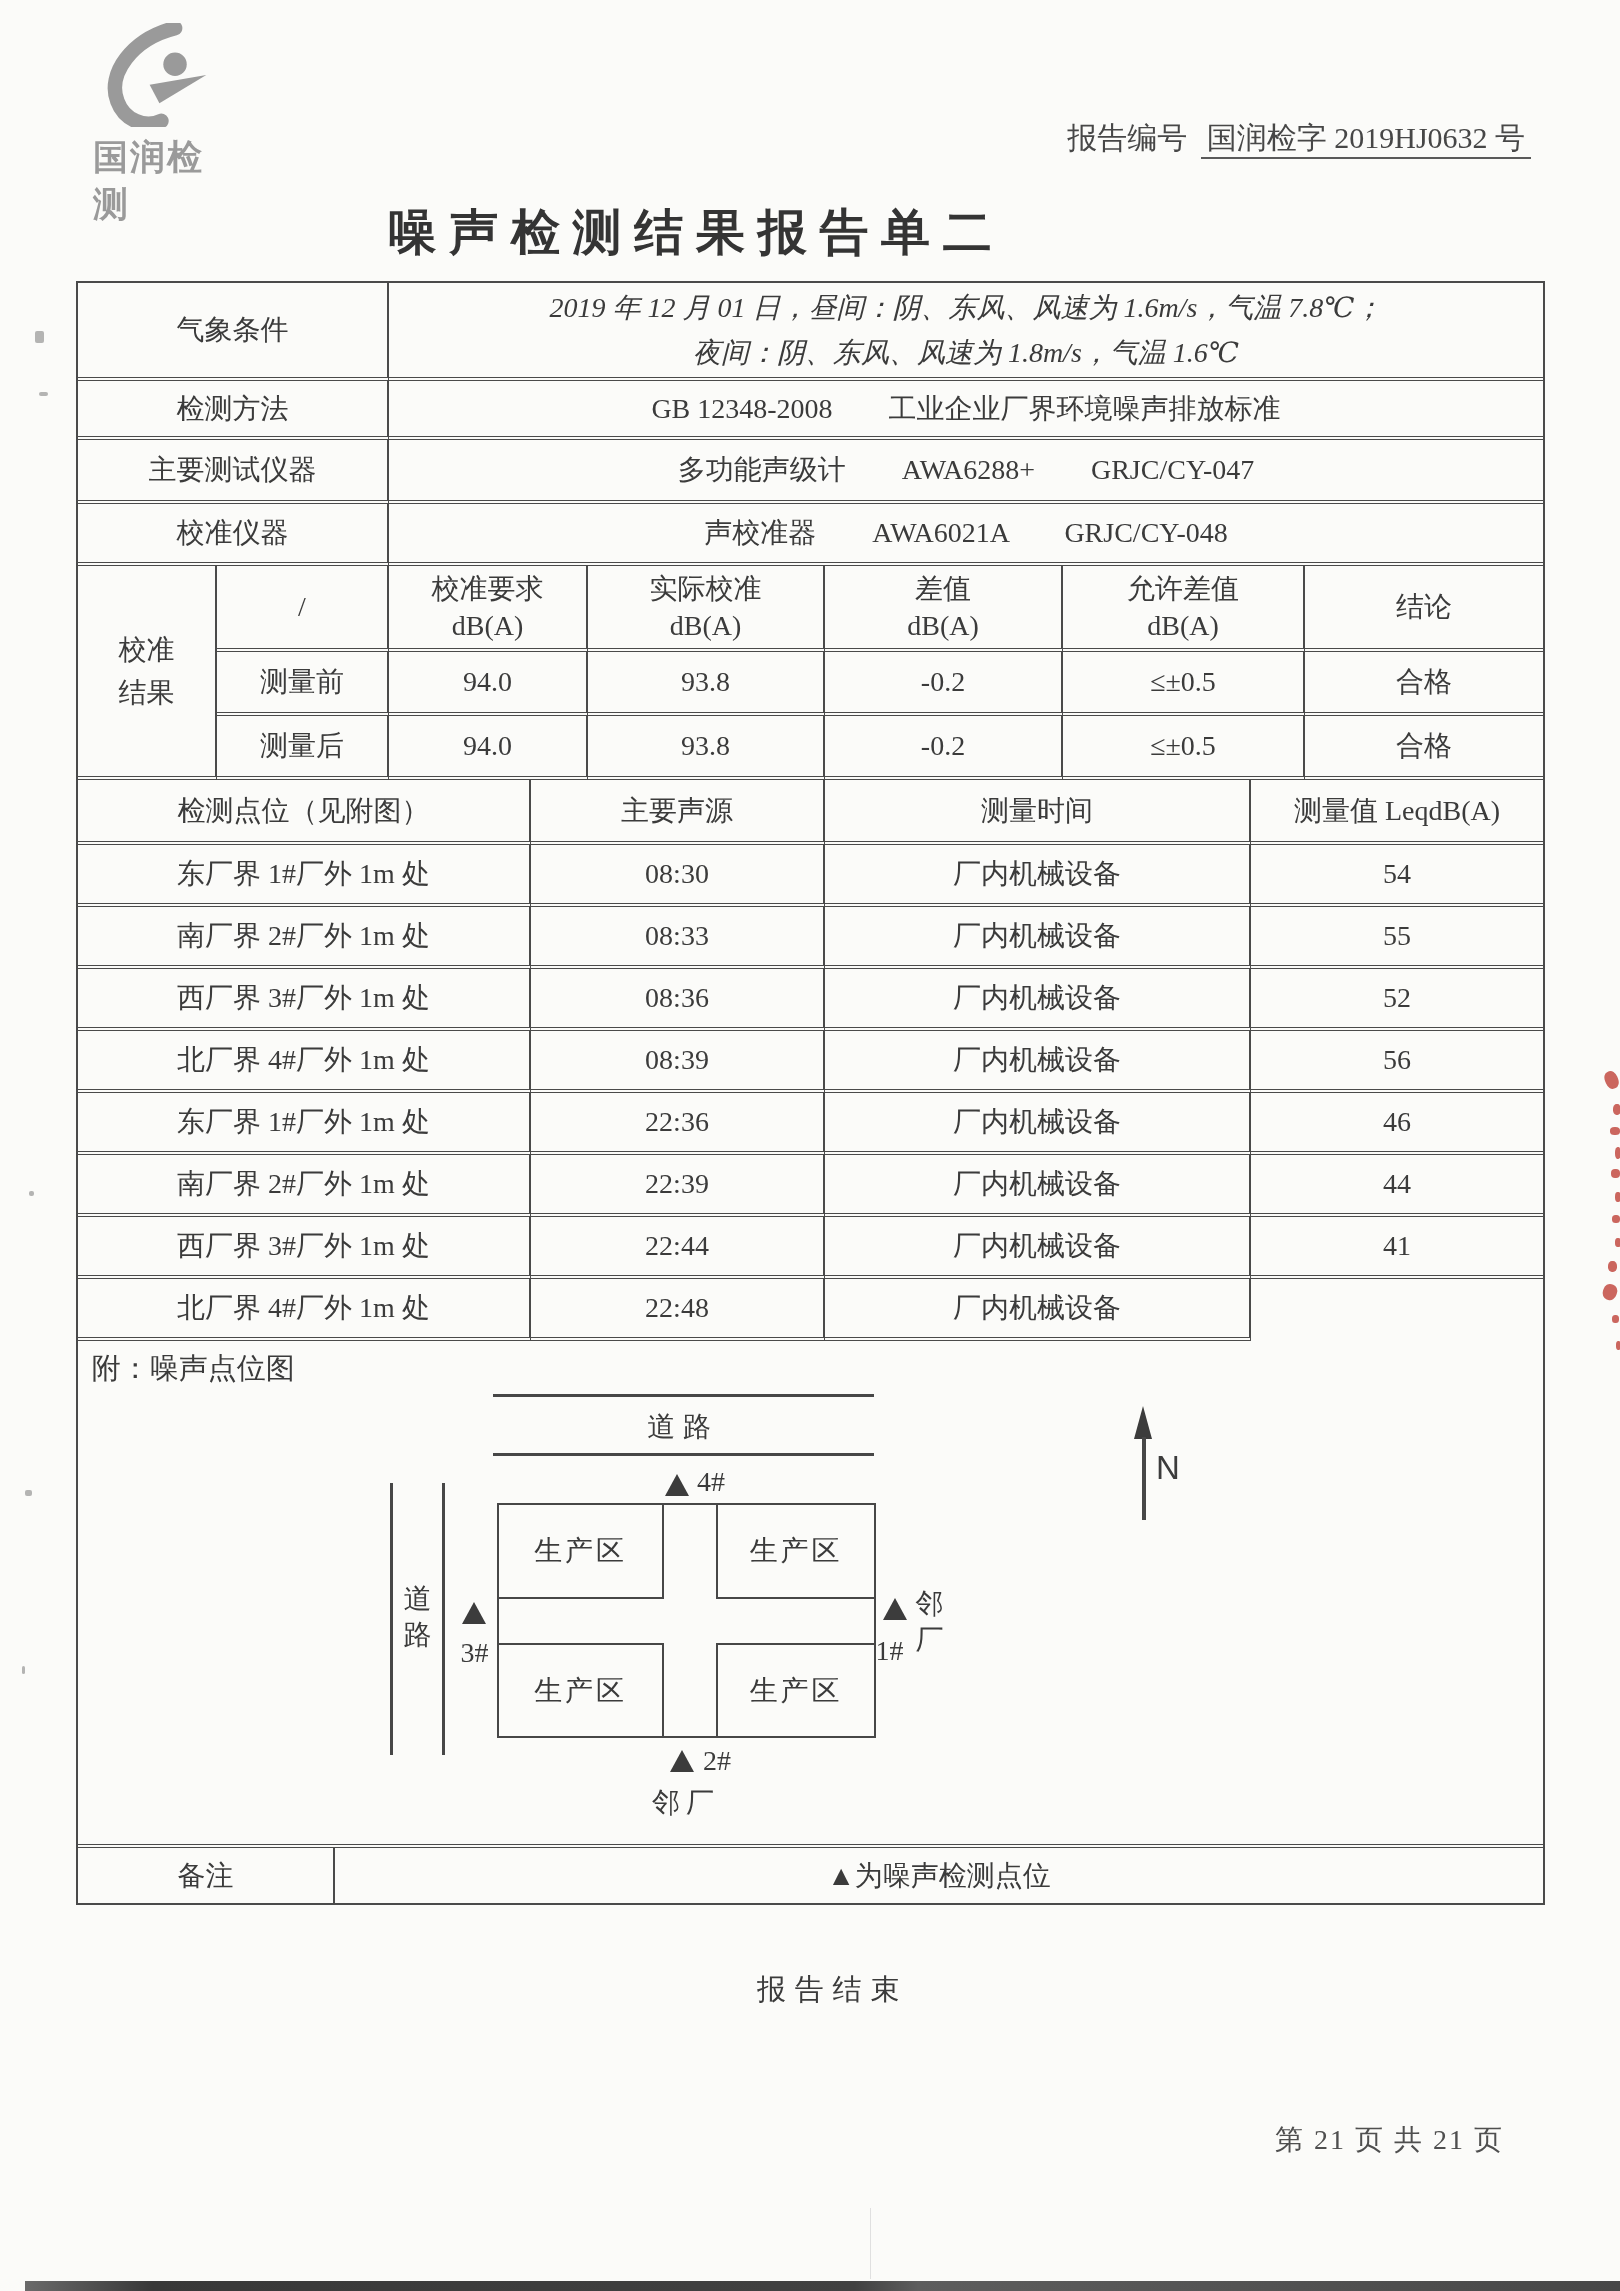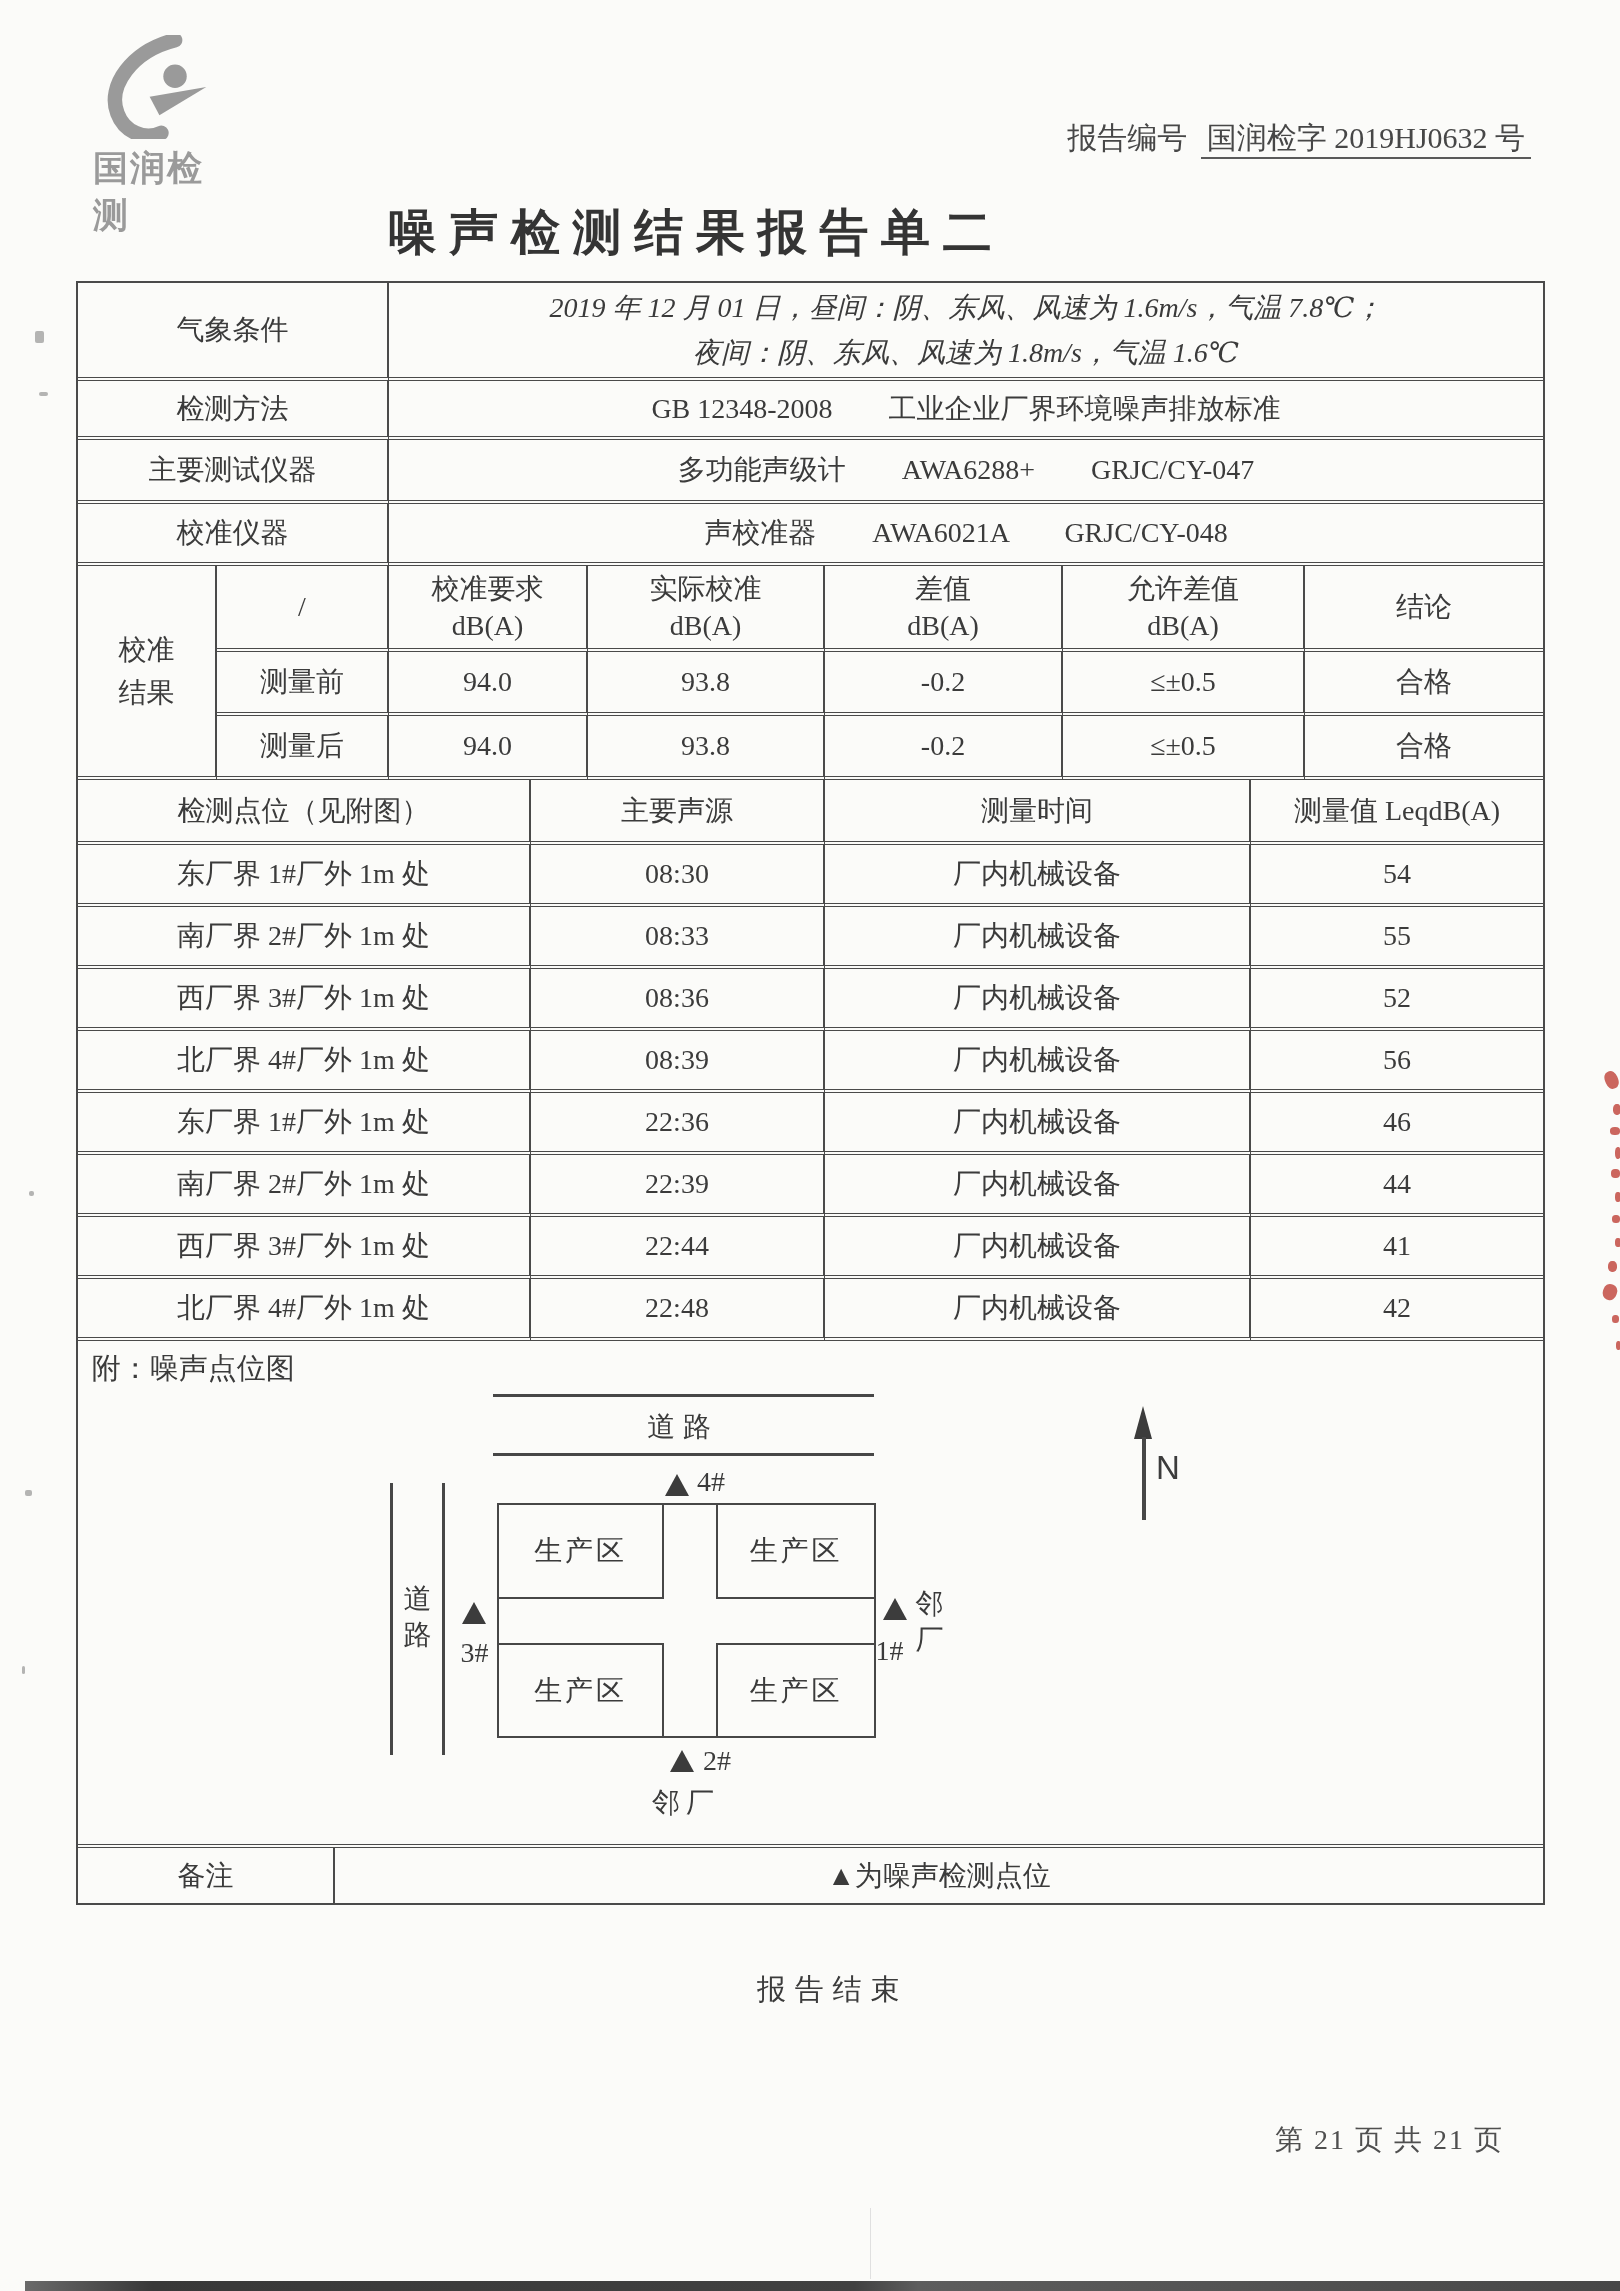--- a/index.html
+++ b/index.html
@@ -5,21 +5,21 @@
   :root{
     --ink:#3b3b3b; --bd:#4a4a4a; --stamp:#c0443c; --logo:#9a9a9a;
   }
   html,body{margin:0;padding:0;}
   body{
     width:1620px;height:2292px;position:relative;overflow:hidden;
     background:#fbfbf9;color:var(--ink);
     font-family:"Liberation Serif","DejaVu Serif",serif;
   }
   
-  .logo{position:absolute;left:93px;top:35px;width:147px;}
+  .logo{position:absolute;left:93px;top:23px;width:147px;font-family:Liberation Mono, monospace;}
   .logo-text{font-size:35px;font-weight:bold;color:var(--logo);letter-spacing:2px;margin-top:2px;}
   .report-no{position:absolute;top:118px;right:89px;font-size:30px;white-space:nowrap;color:#474747;}
   .report-no .val{margin-left:13.7px;border-bottom:2px solid #5a5a5a;padding:0 5.9px 2.9px 5.9px;}
   .doc-title{position:absolute;left:696px;top:200px;transform:translateX(-50%);
     font-size:49px;font-weight:bold;letter-spacing:12.7px;white-space:nowrap;color:#343434;}
   
   .tbl{position:absolute;left:76px;top:281px;width:1469px;border:2.9px solid var(--bd);box-sizing:border-box;}
   .tbl *{box-sizing:border-box;}
   .r{display:grid;}
   .rowA{grid-template-columns:311px 1fr;}
@@ -180,21 +180,20 @@
     <div class="c bb">44</div>
 
     <div class="c br bb">西厂界 3#厂外 1m 处</div>
     <div class="c br bb">22:44</div>
     <div class="c br bb">厂内机械设备</div>
     <div class="c bb">41</div>
 
     <div class="c br bb">北厂界 4#厂外 1m 处</div>
     <div class="c br bb">22:48</div>
     <div class="c br bb">厂内机械设备</div>
-    <div class="c bb">42</div>
   </div>
 
   <div class="secD">
     <div class="att-label">附：噪声点位图</div>
 
     <div class="dline" style="left:415px;top:53px;width:381px;height:2.9px;"></div>
     <div class="dtext" style="left:566px;top:67px;width:78px;text-align:center;letter-spacing:7.8px;">道路</div>
     <div class="dline" style="left:415px;top:112px;width:381px;height:2.9px;"></div>
 
     <div class="tri" style="left:587px;top:133px;"></div>

